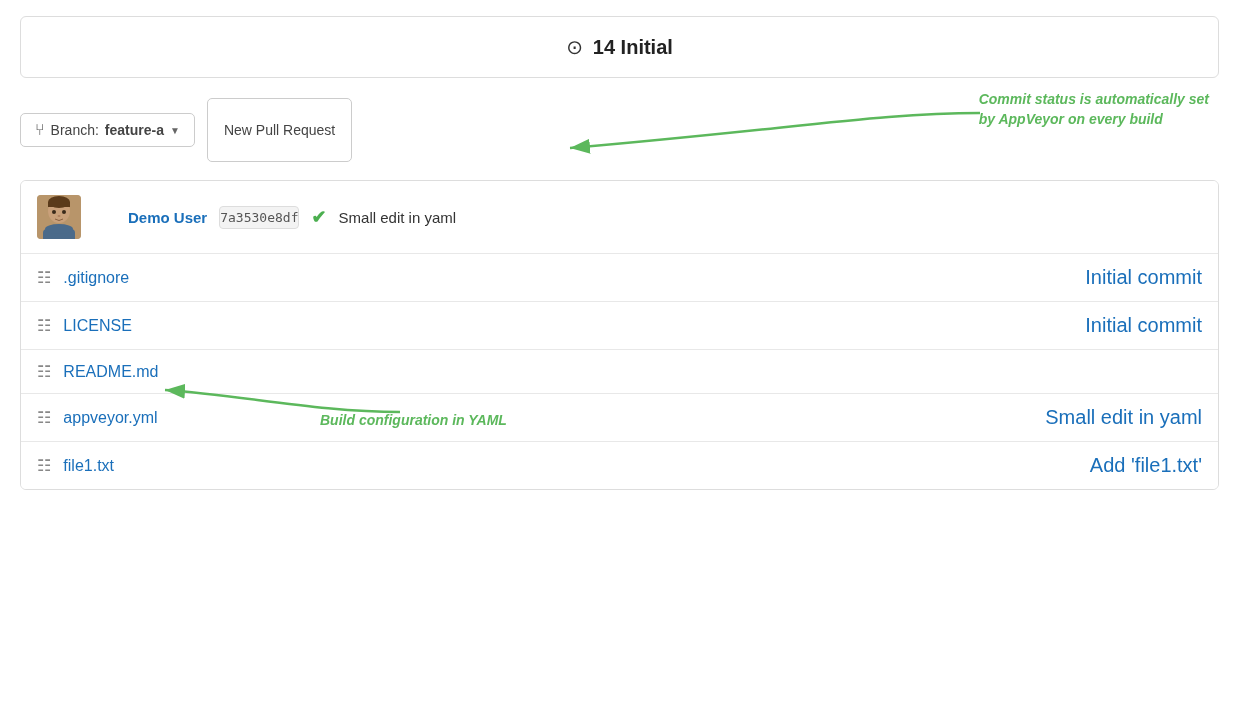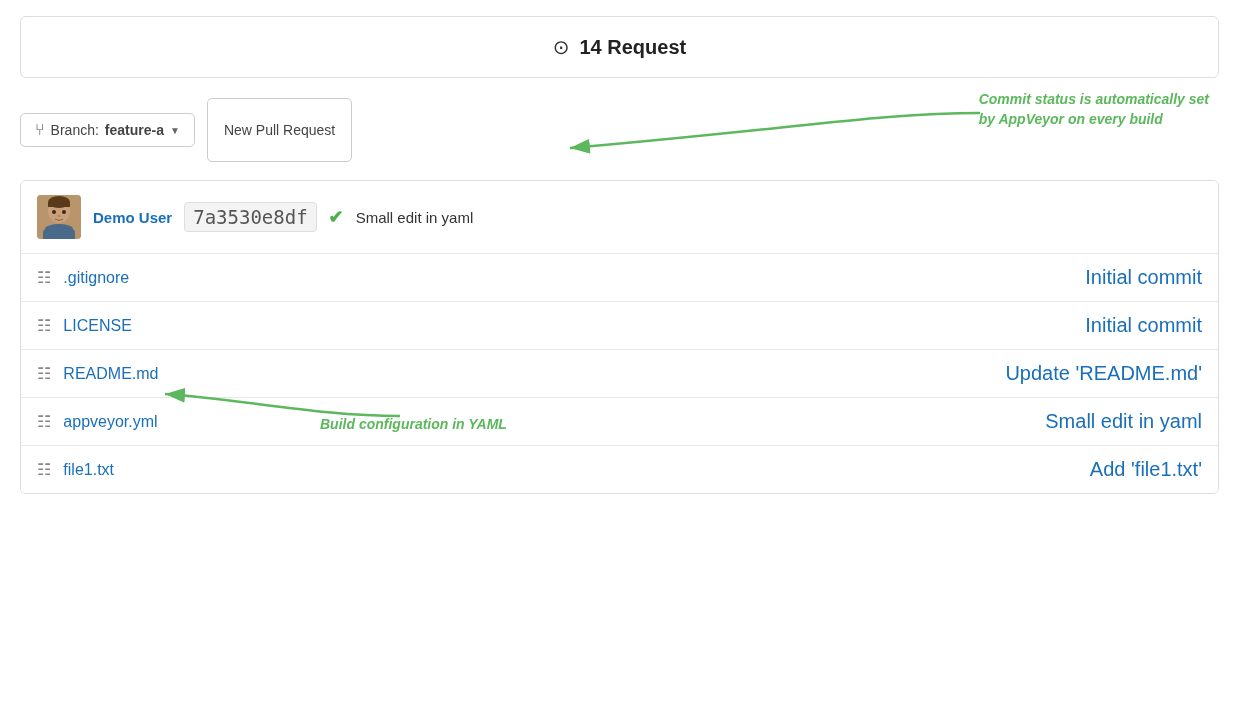--- a/index.html
+++ b/index.html
@@ -97,28 +97,29 @@
       height: 44px;
       border-radius: 4px;
       overflow: hidden;
       flex-shrink: 0;
       background: #c8b8a2;
     }
     .user-name {
       font-weight: 700;
       color: #1a6fba;
       font-size: 15px;
+      margin-left: 35px;
     }
     .commit-hash {
       background: #f3f3f3;
       border: 1px solid #ddd;
       border-radius: 4px;
-      padding: 3px 8px;
+      padding: 3px 0;
       font-family: monospace;
-      font-size: 19px;
+      font-size: 13px;
       color: #555;
     }
     .check-icon {
       color: #4caf50;
       font-size: 18px;
       font-weight: bold;
     }
     .commit-message-main {
       font-size: 15px;
       color: #333;
@@ -174,21 +175,21 @@
 </head>
 <body>
 
 <div class="page-wrapper">
 
   <div class="header-bar">
     <span>
       <span class="commits-icon">⊙</span>
       <span class="commits-text">
         <strong>14</strong>
-        <span>Request</span>
+        <span>Initial</span>
       </span>
     </span>
   </div>
 
   <div style="position: relative; margin-bottom: 18px;">
     <div class="controls-row">
       <button class="branch-btn">
         <span class="branch-icon">⑂</span>
         <span>Branch:</span>
         <span class="branch-name">feature-a</span>
@@ -250,21 +251,20 @@
         <span class="file-commit-msg">Initial commit</span>
       </div>
       <div class="file-row">
         <span class="file-icon">☷</span>
         <span class="file-name">LICENSE</span>
         <span class="file-commit-msg">Initial commit</span>
       </div>
       <div class="file-row">
         <span class="file-icon">☷</span>
         <span class="file-name">README.md</span>
-        <span class="file-commit-msg">Update 'README.md'</span>
       </div>
       <div class="file-row">
         <span class="file-icon">☷</span>
         <span class="file-name">appveyor.yml</span>
         <span class="file-commit-msg">Small edit in yaml</span>
       </div>
       <div class="file-row">
         <span class="file-icon">☷</span>
         <span class="file-name">file1.txt</span>
         <span class="file-commit-msg">Add 'file1.txt'</span>

